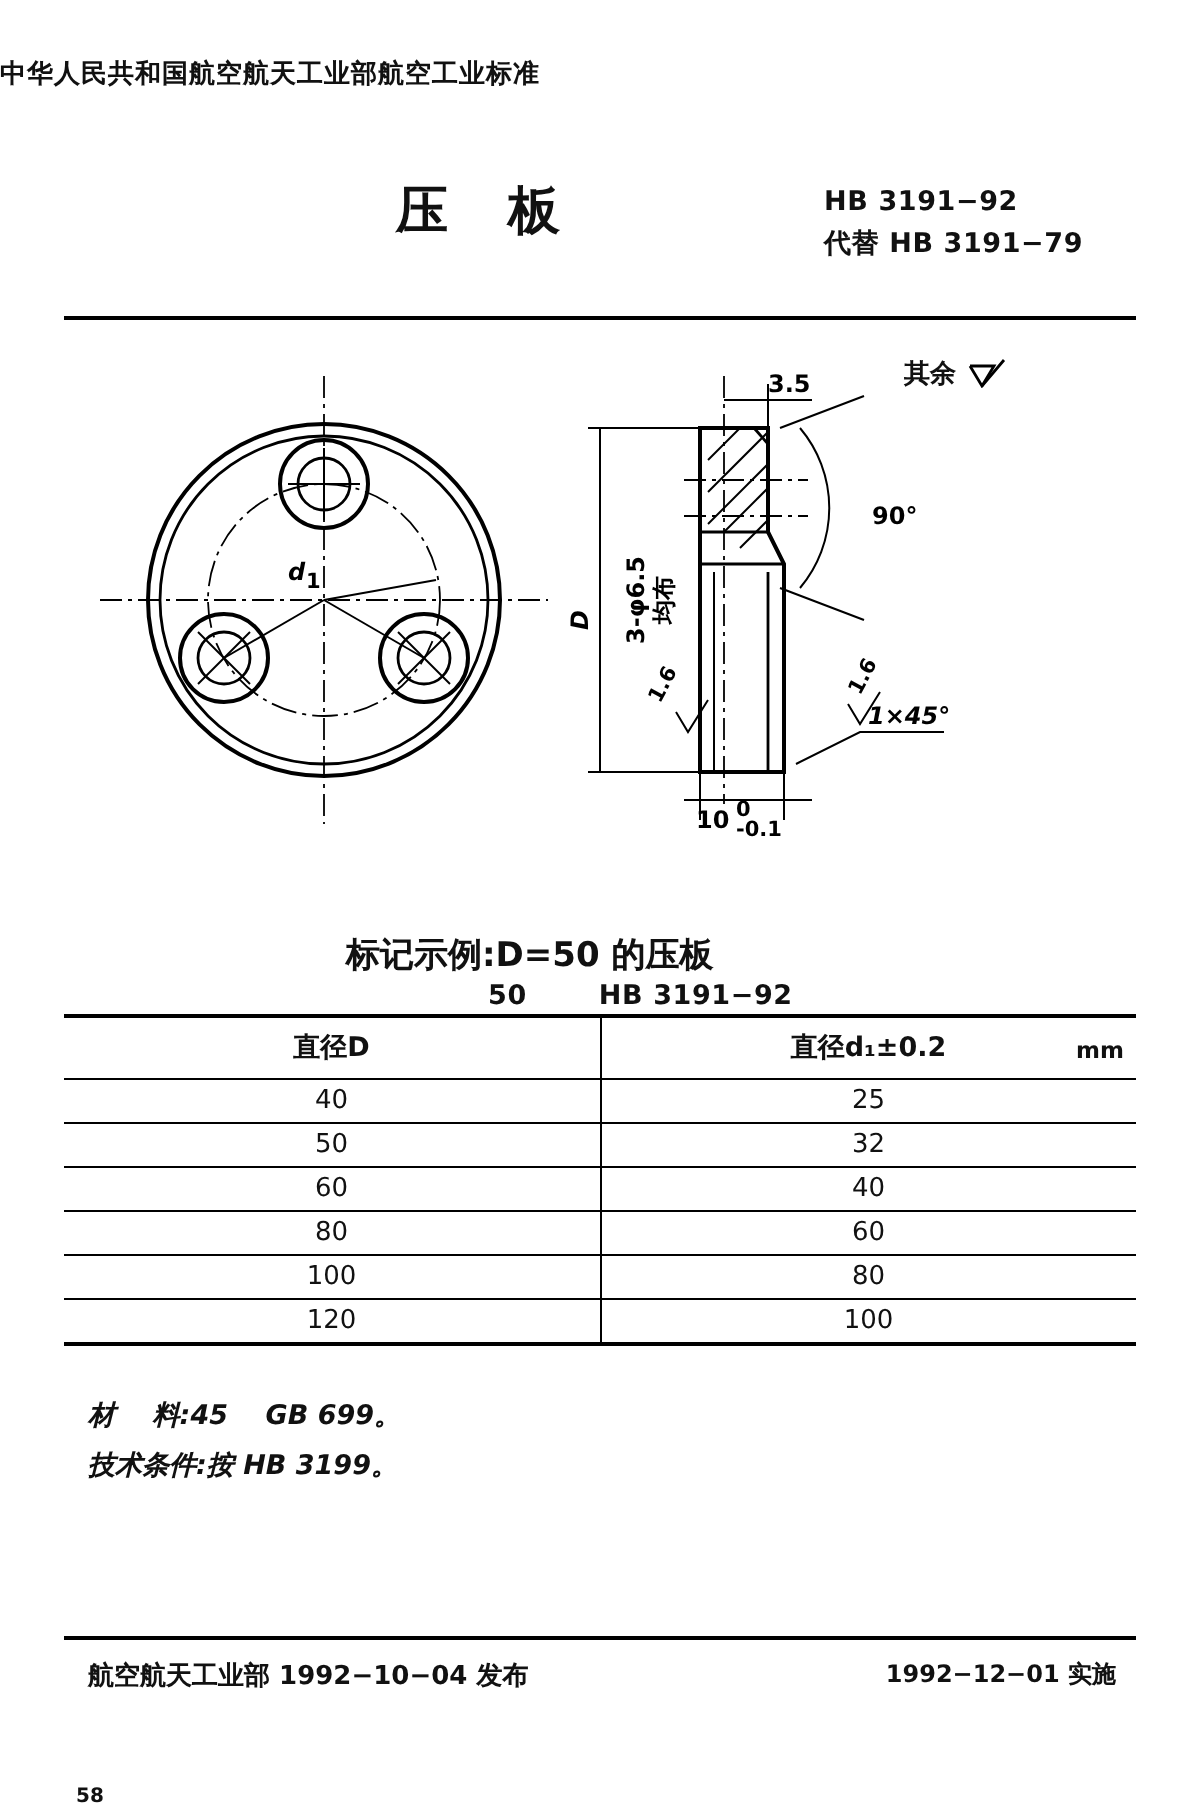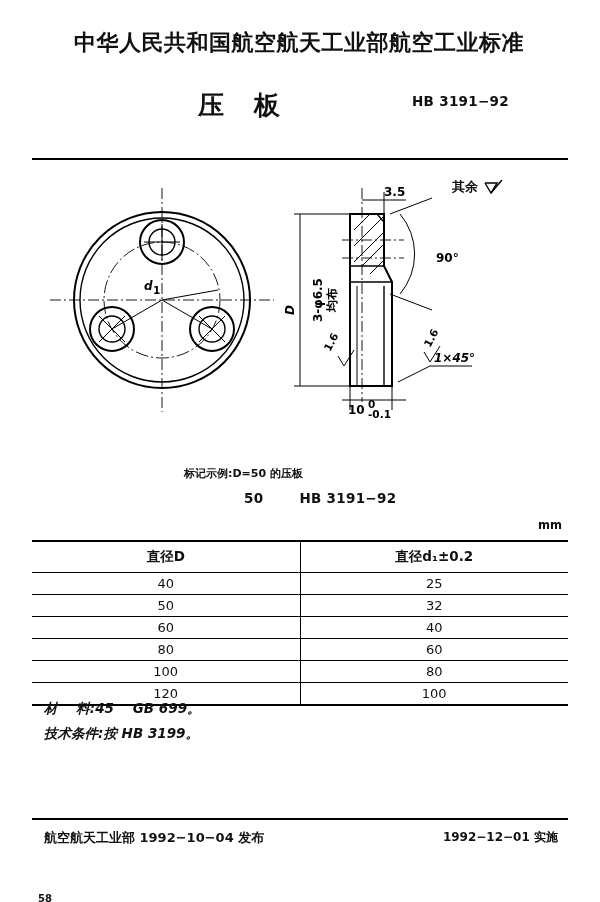--- a/index.html
+++ b/index.html
@@ -21,22 +21,22 @@
     left: 0; top: 0;
     width: 600px;
     height: 902px;
   }
 
   
   .doc-title {
     position: absolute;
     left: 0; top: 28px;
     width: 524px;
-    text-align: right;
-    font-size: 22px;
+    text-align: left;
+    font-size: 13px;
     font-weight: bold;
     letter-spacing: 0.5px;
     font-family: "DejaVu Sans", "Liberation Sans", sans-serif;
   }
 
   .part-name {
     position: absolute;
     left: 198px; top: 88px;
     font-size: 26px;
     font-weight: bold;
@@ -82,22 +82,22 @@
     position: absolute;
     left: 452px; top: 178px;
     font-size: 13px;
     font-weight: bold;
     font-family: "DejaVu Sans", "Liberation Sans", sans-serif;
   }
 
   
   .mark-line1 {
     position: absolute;
-    left: 184px; top: 466px;
-    font-size: 11px;
+    left: 173px; top: 466px;
+    font-size: 17px;
     font-weight: bold;
     font-family: "DejaVu Sans", "Liberation Sans", sans-serif;
     text-align: center;
   }
   .mark-line2 {
     position: absolute;
     left: 244px; top: 490px;
     font-size: 13.5px;
     font-weight: bold;
     font-family: "DejaVu Sans", "Liberation Sans", sans-serif;
@@ -108,21 +108,21 @@
   .unit-label {
     position: absolute;
     right: 38px; top: 518px;
     font-size: 11.5px;
     font-weight: bold;
     font-family: "DejaVu Sans", "Liberation Sans", sans-serif;
   }
 
   table.spec {
     position: absolute;
-    left: 32px; top: 540px;
+    left: 32px; top: 507px;
     width: 536px;
     border-collapse: collapse;
     font-size: 12.5px;
   }
   table.spec th, table.spec td {
     text-align: center;
     border-bottom: 1px solid #000;
     padding: 0;
     font-weight: normal;
   }
@@ -213,20 +213,21 @@
 </head>
 <body>
 
 <div class="page">
 
   <div class="doc-title">中华人民共和国航空航天工业部航空工业标准</div>
 
   <div class="part-name">压板</div>
 
   <div class="std-no">HB 3191−92</div>
+  <div class="std-old">代替 HB 3191−79</div>
 
   <div class="rule-top"></div>
 
   <div class="surface-note">
     <span>其余</span>
     <svg width="22" height="15" viewBox="0 0 22 15" style="vertical-align:-3px">
       <path class="ln med" d="M 2 4 L 8 14 L 19 1"></path>
       <path class="ln med" d="M 8 14 L 14 4 L 2 4"></path>
     </svg>
   </div>

